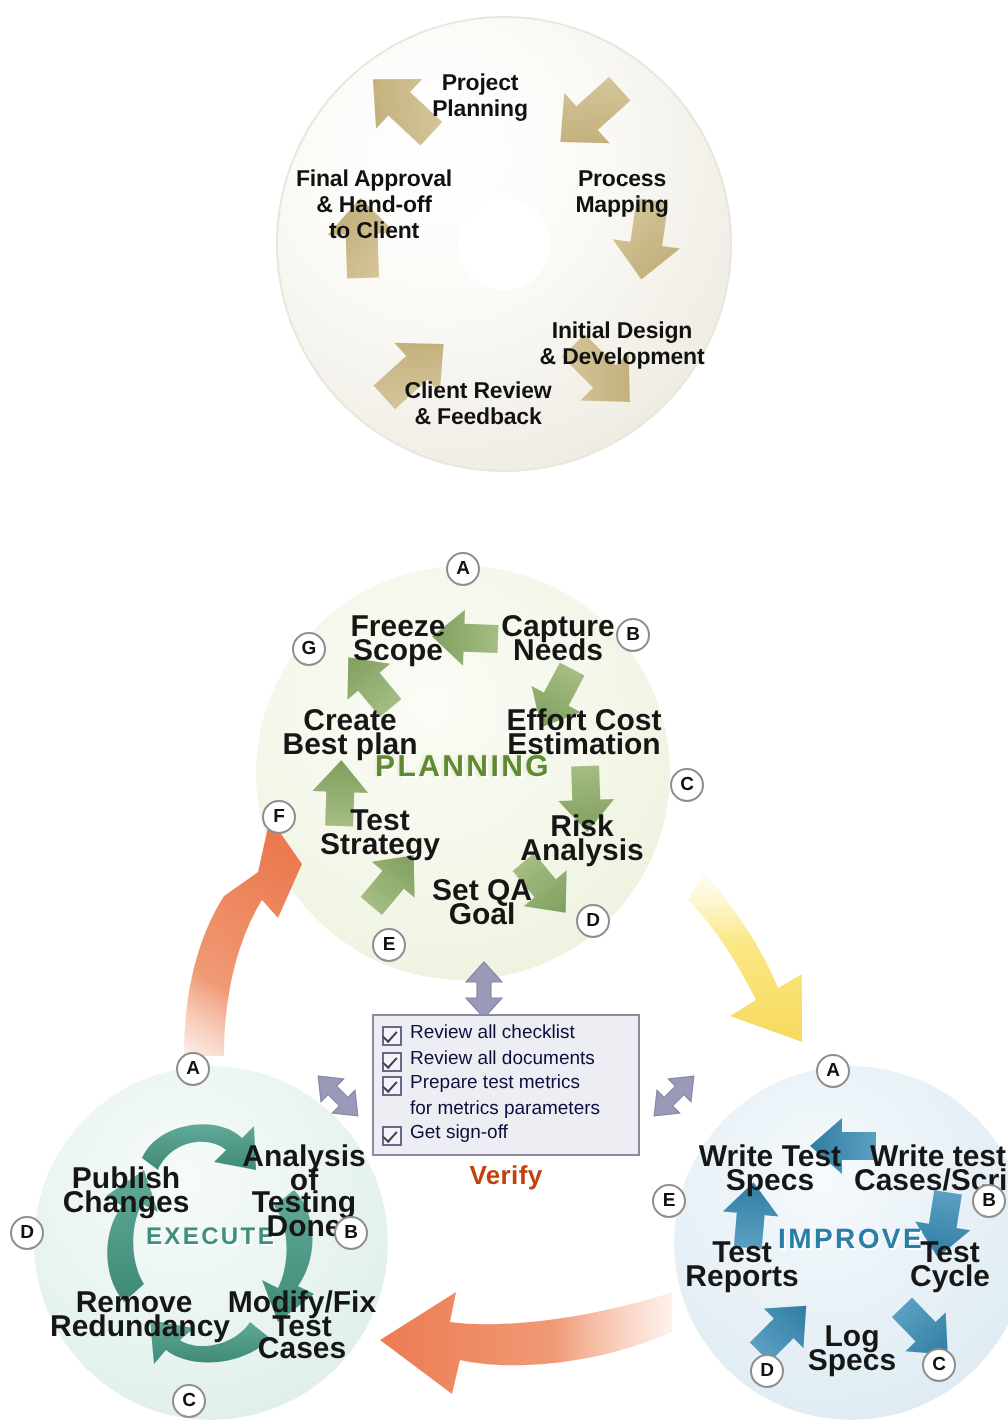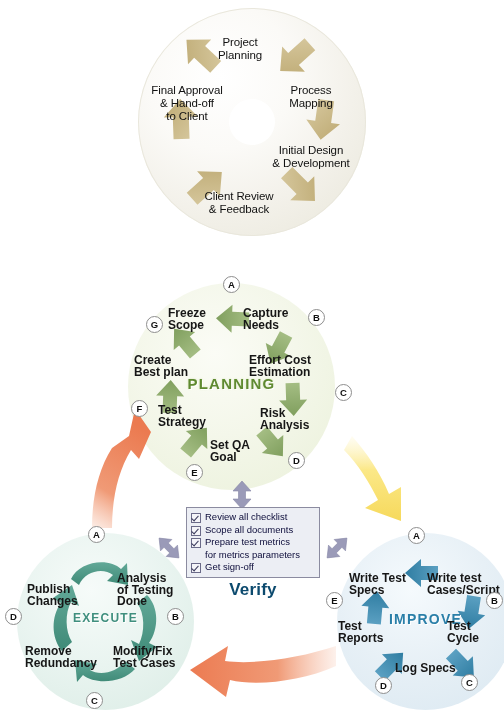--- a/index.html
+++ b/index.html
@@ -34,21 +34,21 @@
   #disc-hole {
     position: absolute;
     left: 50%; top: 50%;
     width: 46px; height: 46px;
     margin-left: -23px; margin-top: -23px;
     border-radius: 50%;
     background: #ffffff;
   }
   .disc-label {
     position: absolute;
-    font-weight: normal;
+    font-weight: bold;
     font-size: 11.5px;
     line-height: 13px;
     text-align: center;
     color: #111;
     letter-spacing: -0.1px;
   }
   .tan-arrow { position: absolute; }
 
   
   .cyc {
@@ -59,22 +59,23 @@
     position: absolute;
     font-weight: bold;
     letter-spacing: 1.2px;
     text-align: center;
     width: 100%;
     left: 0;
   }
   .node-label {
     position: absolute;
     font-weight: bold;
-    font-size: 12px;
+    font-size: 15px;
     line-height: 11.5px;
+    text-align: center;
     color: #161616;
   }
   .badge {
     position: absolute;
     width: 17px; height: 17px;
     border-radius: 50%;
     border: 1px solid #8e8e8e;
     background: #ffffff;
     font-size: 9.5px;
     font-weight: bold;
@@ -158,23 +159,23 @@
     border: solid #3a3a5c;
     border-width: 0 1.2px 1.2px 0;
     transform: rotate(42deg);
   }
   .chk-row.cont .chk-box { visibility: hidden; }
   #verify-caption {
     position: absolute;
     left: 186px; top: 580px;
     width: 134px;
     text-align: center;
-    font-size: 17px;
+    font-size: 13px;
     font-weight: bold;
-    color: #0c4a6e;
+    color: #c2410c;
     letter-spacing: 0.2px;
   }
 
   svg { display: block; overflow: visible; }
   .noevt { pointer-events: none; }
 </style>
 </head>
 <body>
 
 <div id="disc-wrap">
@@ -209,21 +210,21 @@
       <path d="M -8,-16 L 8,-16 L 8,6 L 17,6 L 0,24 L -17,6 L -8,6 Z"></path>
     </g>
 
     <g transform="translate(66,48) rotate(133)" fill="url(#tanG)">
       <path d="M -8,-16 L 8,-16 L 8,6 L 17,6 L 0,24 L -17,6 L -8,6 Z"></path>
     </g>
   </svg>
 
   <div class="disc-label" style="left:52px;top:28px;width:100px;">Project<br>Planning</div>
   <div class="disc-label" style="left:128px;top:76px;width:90px;">Process<br>Mapping</div>
-  <div class="disc-label" style="left:118px;top:136px;width:110px;">Initial Design<br>&amp; Development</div>
+  <div class="disc-label" style="left:118px;top:152px;width:110px;">Initial Design<br>&amp; Development</div>
   <div class="disc-label" style="left:46px;top:182px;width:110px;">Client Review<br>&amp; Feedback</div>
   <div class="disc-label" style="left:-6px;top:76px;width:110px;">Final Approval<br>&amp; Hand-off<br>to Client</div>
 </div>
 
 <div id="planning" class="cyc">
   <svg class="noevt" style="position:absolute;left:0;top:0;width:207px;height:207px;" viewBox="0 0 207 207">
     <defs>
       <linearGradient id="grnG" x1="0" y1="0" x2="0" y2="1">
         <stop offset="0%" stop-color="#a4bd83"></stop>
         <stop offset="100%" stop-color="#809f5e"></stop>
@@ -409,21 +410,21 @@
   </g>
 </svg>
 
 <div id="verify-box">
   <div class="chk-row">
     <span class="chk-box"></span>
     <span>Review all checklist</span>
   </div>
   <div class="chk-row">
     <span class="chk-box"></span>
-    <span>Scope all documents</span>
+    <span>Review all documents</span>
   </div>
   <div class="chk-row">
     <span class="chk-box"></span>
     <span>Prepare test metrics</span>
   </div>
   <div class="chk-row cont">
     <span class="chk-box"></span>
     <span>for metrics parameters</span>
   </div>
   <div class="chk-row">

